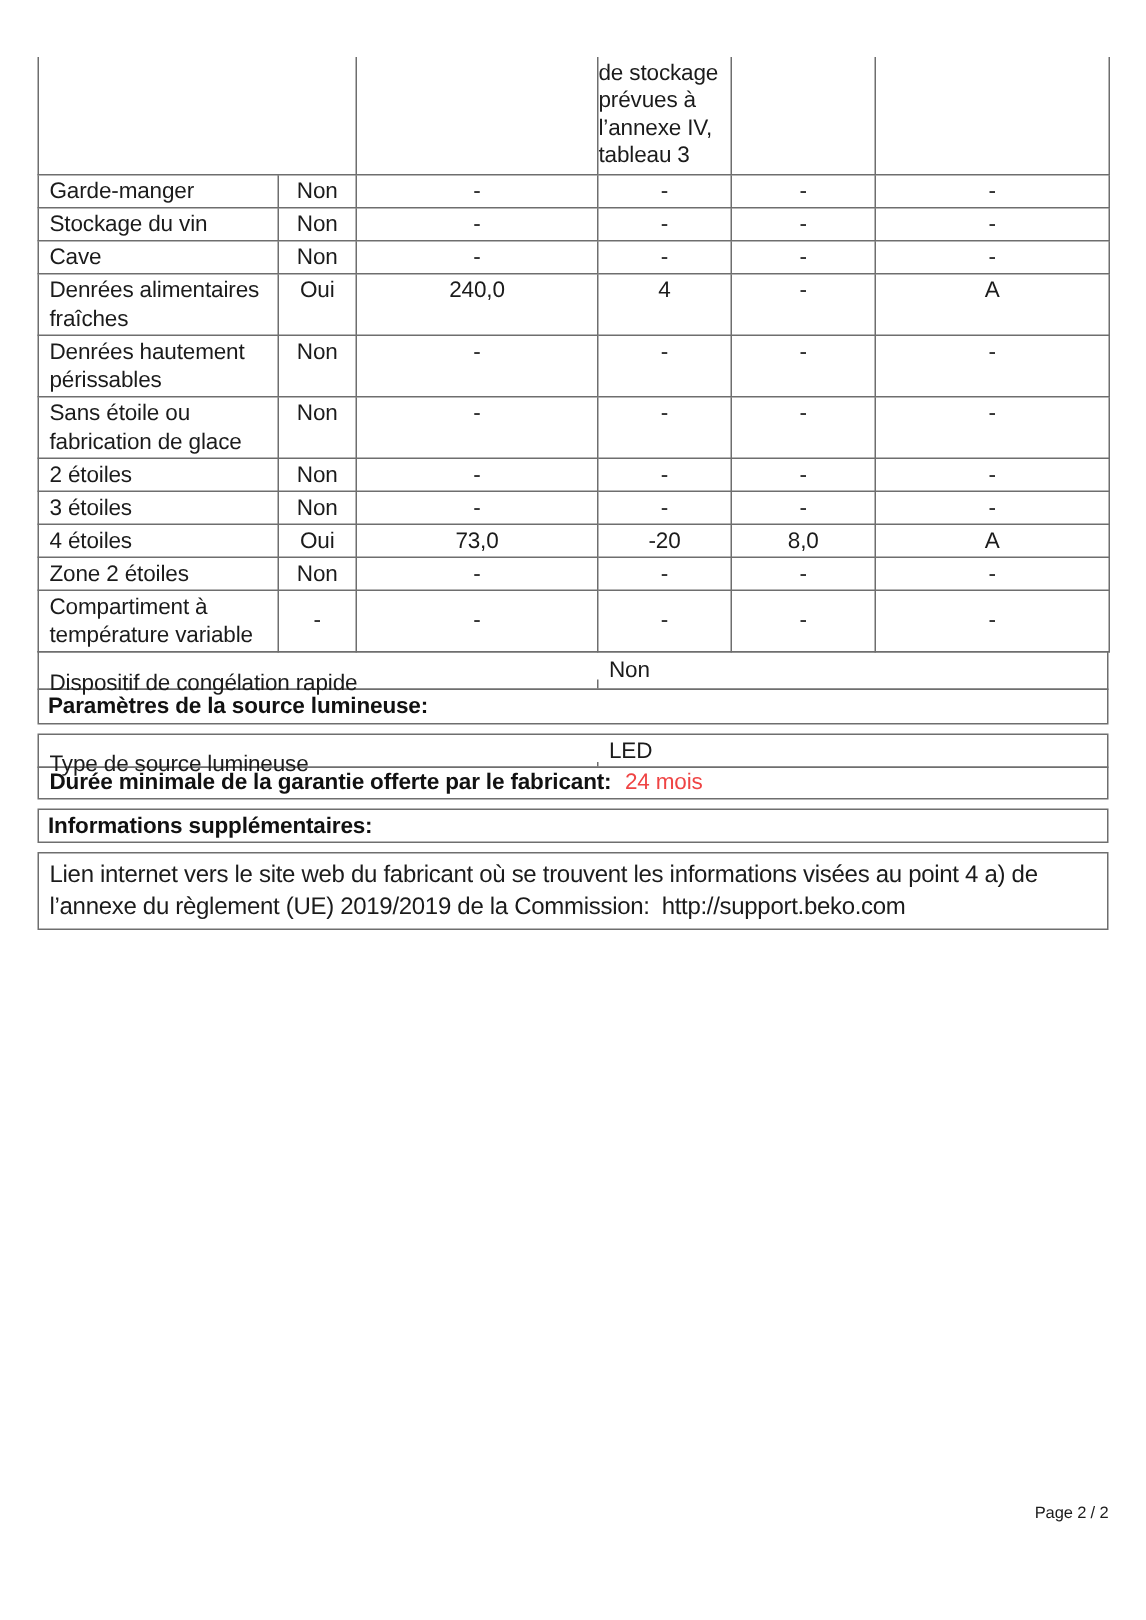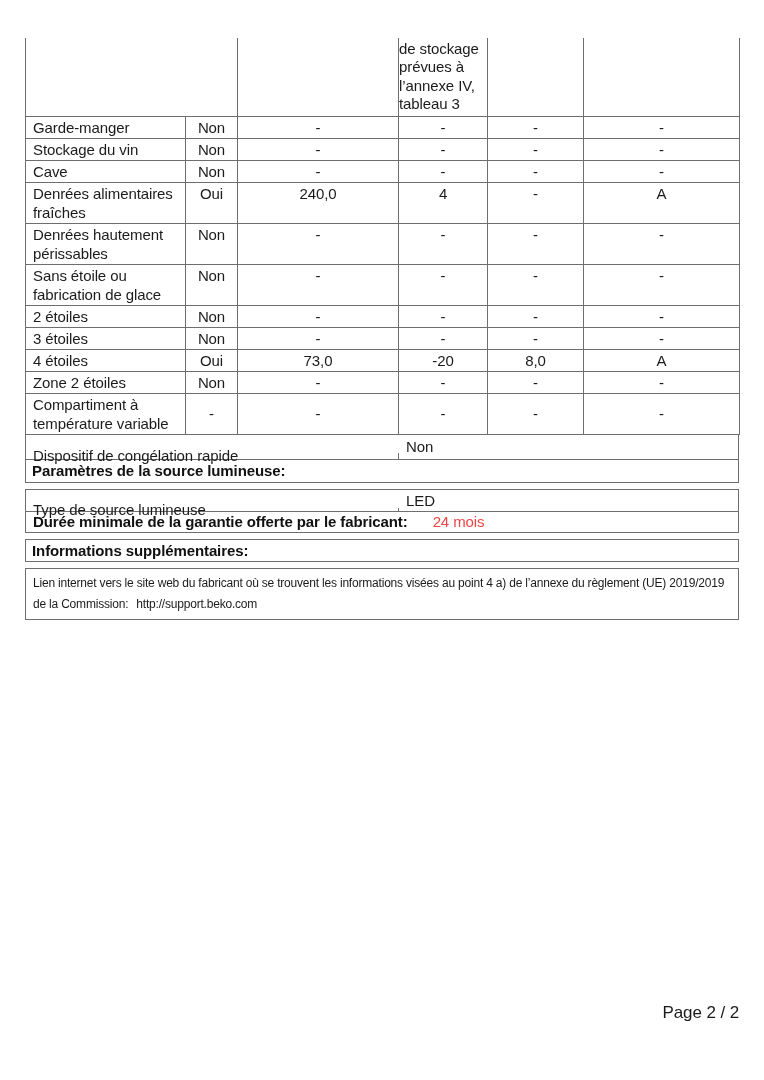--- a/index.html
+++ b/index.html
@@ -24,42 +24,42 @@
   tr.h39m td.val { vertical-align:middle; }
   .hline { display:block; text-align:left; line-height:18.5px; }
   td.hcell { vertical-align:bottom; padding-bottom:2px; }
 
   
   .secrow {
     width:714px; border:1px solid #6e6e6e; margin-top:-1px;
     display:flex; align-items:center; padding-left:6px;
   }
   .bold { font-weight:bold; color:#111; }
-  .h24 { height:24px; } .h26 { height:26px; } .h23 { height:23px; } .h22 { height:22px;gap:16px; }
+  .h24 { height:24px; } .h26 { height:26px; } .h23 { height:23px; } .h22 { height:22px; }
   .pair {
     width:714px; border:1px solid #6e6e6e; margin-top:-1px;
     display:flex; align-items:stretch;
   }
   .pair .pl {
     flex:0 0 373px; display:flex; align-items:center;
     padding-left:7px; border-right:1px solid #6e6e6e;margin-top:18px;
   }
   .pair .pv { flex:1 1 auto; display:flex; align-items:center; padding-left:7px; }
   .gap7 { margin-top:7px; } .gap6 { margin-top:6px; }
   .wval { margin-left:9px; font-weight:normal; color:#ef4444; }
   .lien {
     width:714px; border:1px solid #6e6e6e;
     padding:4px 10px 4px 7px; line-height:21px;
-    font-size:12px; letter-spacing:-0.2px;
+    font-size:16px; letter-spacing:-0.2px;
   }
   .lien .url { margin-left:8px; color:#1b1b1b; text-decoration:none; }
 
   .footer {
     position:absolute; top:1003px; right:25px;
-    font-size:17px; letter-spacing:-0.1px; color:#1b1b1b;
+    font-size:11px; letter-spacing:-0.1px; color:#1b1b1b;
   }
 </style>
 </head>
 <body>
 
 <div class="content">
 
   <table class="tbl">
     <colgroup>
       <col style="width:160px">

